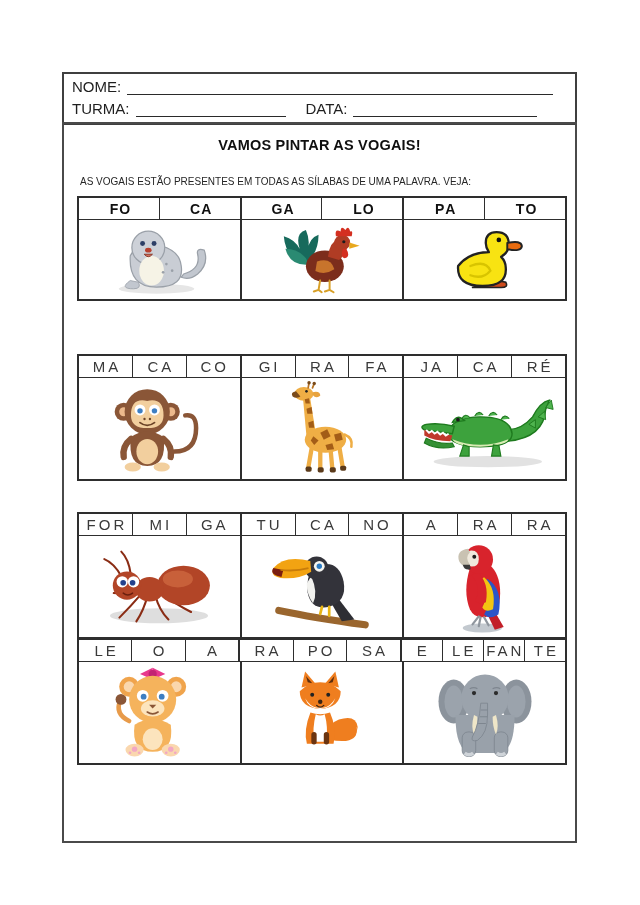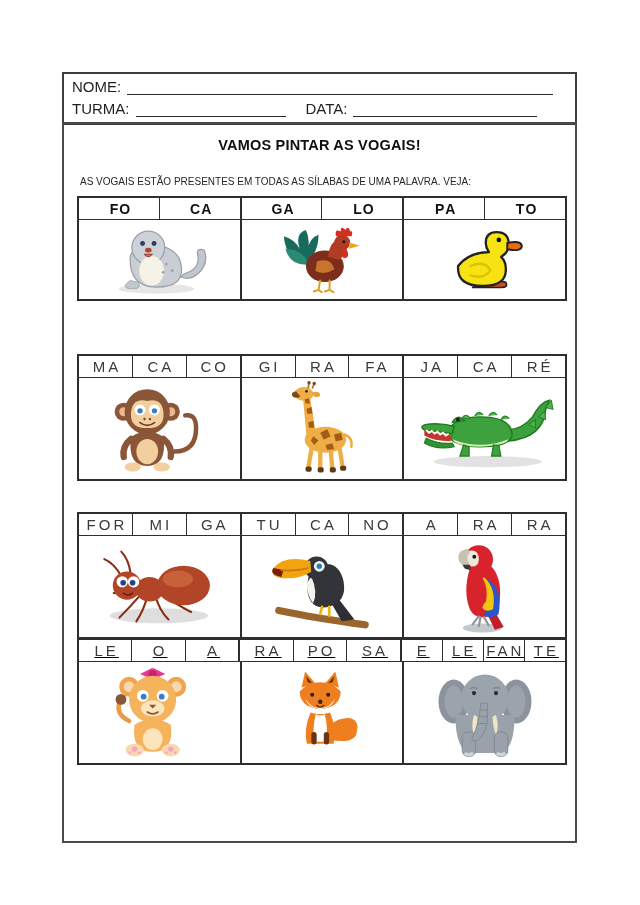--- a/index.html
+++ b/index.html
@@ -22,21 +22,21 @@
   .title { position:absolute; top:13px; left:0; right:0; text-align:center;
     font-size:14.5px; font-weight:bold; color:#0f0f0f; letter-spacing:0.2px; }
   .instr { position:absolute; left:16px; font-size:10px; color:#262626; white-space:nowrap;text-align:center; }
   #instr1 { top:52px; }
   #instr2 { top:198px; }
 
   .tbl { position:absolute; left:13px; width:490px; border:2px solid #2e2e2e; background:#fff; }
   #tbl-example { top:72px; }
   #tbl-1 { top:230px; }
   #tbl-2 { top:388px; }
-  #tbl-3 { top:514px;text-decoration:underline; }
+  #tbl-3 { top:514px; }
 
   .syl-row { display:flex; height:22px; border-bottom:1.5px solid #2e2e2e; }
   .syl-cell { flex:4 4 0; display:flex; align-items:center; justify-content:center;
     border-right:1px solid #2e2e2e; font-size:15px; font-weight:500;
     letter-spacing:3px; padding-left:3px; color:#3a3a3a; overflow:hidden; }
   .syl-cell:last-child { border-right:none; }
   .syl-cell.gsep { border-right:2px solid #2e2e2e; }
   .syl-cell.narrow { flex:3 3 0; }
 
   #tbl-example .syl-cell { flex:1 1 0; font-size:14px; letter-spacing:1px; color:#101010; }

